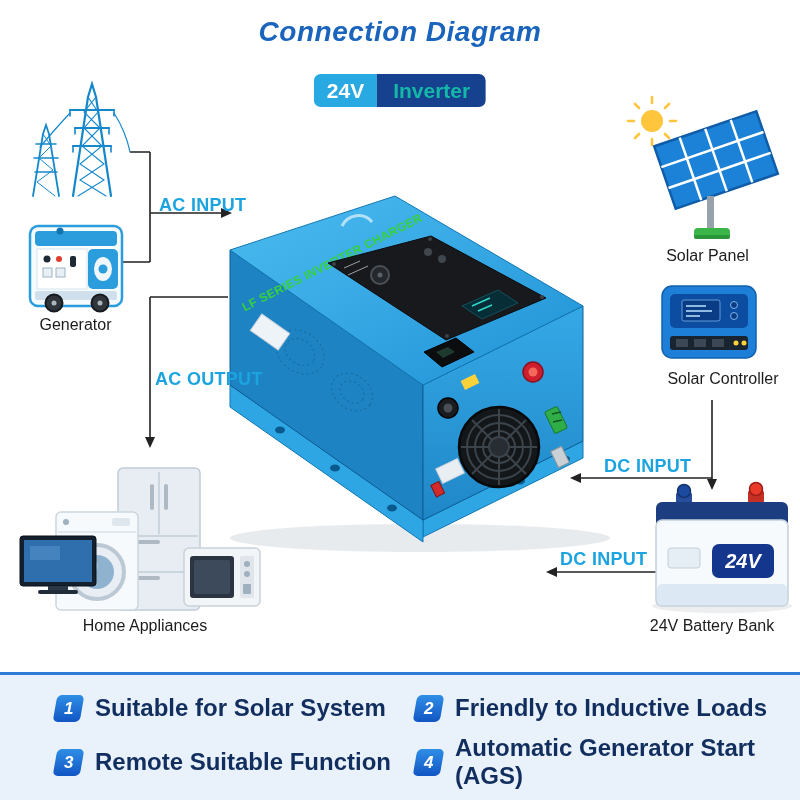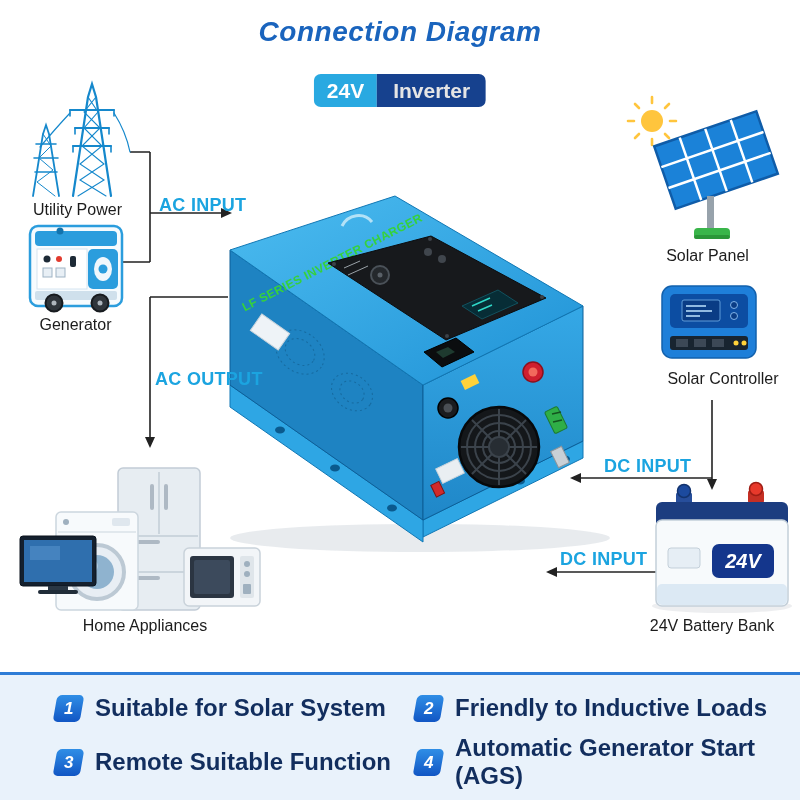--- a/index.html
+++ b/index.html
@@ -6,21 +6,21 @@
   .page{position:relative;width:800px;height:800px;background:#ffffff;overflow:hidden;
         font-family:"Liberation Sans",sans-serif;}
   svg{font-family:"Liberation Sans",sans-serif;}
 
   .title{position:absolute;top:16px;left:0;width:100%;text-align:center;
          font-size:28px;font-weight:bold;font-style:italic;color:#1a64bd;letter-spacing:0.5px;}
   .ribbon{position:absolute;top:74px;left:50%;transform:translateX(-50%);
           display:flex;border-radius:7px;overflow:hidden;height:33px;line-height:33px;
           font-weight:bold;font-size:21px;}
   .ribbon-24v{background:#29a9e1;color:#fff;padding:0 13px;}
-  .ribbon-inv{background:#16418e;color:#e5e5e5;padding:0 16px;}
+  .ribbon-inv{background:#16418e;color:#14b8a6;padding:0 16px;}
 
   .lbl{position:absolute;font-size:16px;color:#1c1c1c;text-align:center;}
   .conn{position:absolute;font-size:18px;font-weight:bold;color:#1ba4e0;letter-spacing:0.3px;}
 
   .art{position:absolute;left:0;top:0;}
 
   .features{position:absolute;left:0;top:672px;width:800px;height:128px;background:#e9f2fb;
             border-top:3px solid #2e7cd6;box-sizing:border-box;
             display:grid;grid-template-columns:360px 1fr;grid-template-rows:34px 34px;
             row-gap:20px;align-content:start;padding:16px 20px 0 55px;}
@@ -233,21 +233,20 @@
       <circle cx="533" cy="372" r="4.5" fill="#f2695c"></circle>
       <rect x="549" y="408" width="14" height="24" rx="2" transform="rotate(-26 556 420)" fill="#2fae47" stroke="#1d7a30"></rect>
       <path d="M552,414 l9,-2 M553,422 l9,-2" transform="rotate(0)" stroke="#14521f" stroke-width="1.5"></path>
       <rect x="462" y="377" width="16" height="10" transform="rotate(-26 470 382)" fill="#ffd23a"></rect>
       <rect x="438" y="463" width="24" height="16" transform="rotate(-26 450 471)" fill="#e9eef2" stroke="#c9d4dc"></rect>
       <rect x="433" y="483" width="9" height="13" transform="rotate(-26 437 489)" fill="#d22a2a" stroke="#7e1313"></rect>
       <rect x="554" y="448" width="12" height="18" transform="rotate(-26 560 457)" fill="#c9d0d6" stroke="#8b949b"></rect>
     </g>
   </svg>
 
-  <div class="lbl" style="left:5px;top:201px;width:145px;">Utility Power</div>
   <div class="lbl" style="left:18px;top:316px;width:115px;">Generator</div>
   <div class="lbl" style="left:635px;top:247px;width:145px;">Solar Panel</div>
   <div class="lbl" style="left:50px;top:617px;width:190px;">Home Appliances</div>
   <div class="lbl" style="left:644px;top:370px;width:158px;">Solar Controller</div>
   <div class="lbl" style="left:632px;top:617px;width:160px;">24V Battery Bank</div>
 
   <div class="conn" style="left:159px;top:195px;">AC INPUT</div>
   <div class="conn" style="left:155px;top:369px;">AC OUTPUT</div>
   <div class="conn" style="left:604px;top:456px;">DC INPUT</div>
   <div class="conn" style="left:560px;top:549px;">DC INPUT</div>

